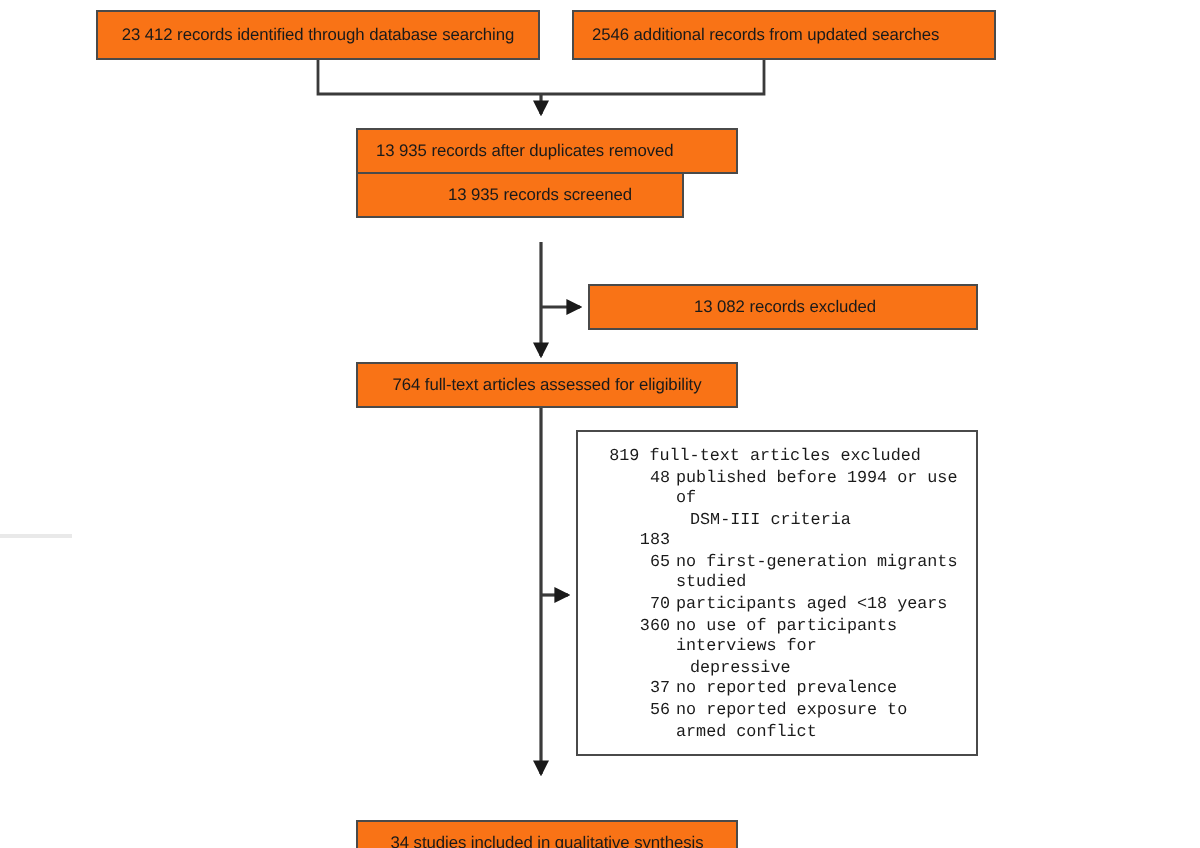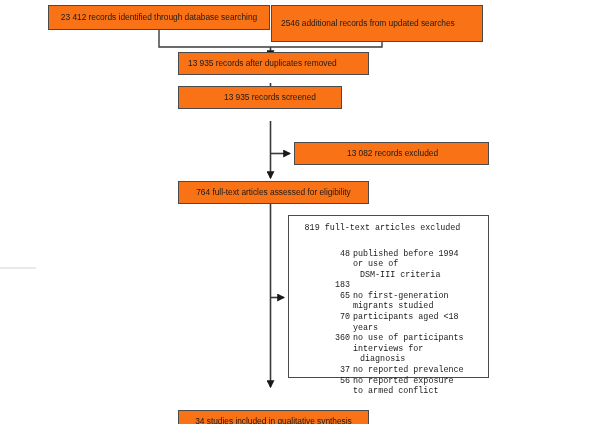--- a/index.html
+++ b/index.html
@@ -38,22 +38,22 @@
   .node .node-text {
     font-size: 8.4px;
     line-height: 1.12;
     letter-spacing: -0.03px;
     padding-left: 9px;
     padding-right: 6px;
     white-space: nowrap;
   }
   
   #n-db      { left: 48px;  top: 5px;   width: 222px; height: 25px; }
-  #n-upd     { left: 271px; top: 5px;   width: 212px; height: 37px; }
-  #n-dupes   { left: 178px; top: 52px;  width: 191px; height: 23px; }
+  #n-upd     { left: 286px; top: 5px;   width: 212px; height: 25px; }
+  #n-dupes   { left: 178px; top: 64px;  width: 191px; height: 23px; }
   #n-screen  { left: 178px; top: 86px;  width: 164px; height: 23px; padding-left: 36px; }
   #n-exclrec { left: 294px; top: 142px; width: 195px; height: 23px; padding-left: 43px; }
   #n-fulltext{ left: 178px; top: 181px; width: 191px; height: 23px; }
   #n-incl    { left: 178px; top: 390px; width: 191px; height: 23px; margin-top: 20px; }
 
   #n-db .node-text,
   #n-upd .node-text,
   #n-dupes .node-text,
   #n-screen .node-text,
   #n-fulltext .node-text,
@@ -78,21 +78,21 @@
   }
   #n-reasons .headline {
     font-size: 8.4px;
     line-height: 1.26;
     text-align: center;
     padding-right: 8px;
     white-space: nowrap;
   }
   .reason-list {
     list-style: none;
-    margin: 15px;
+    margin: 0;
     padding: 0;
   }
   .reason-row {
     display: flex;
     align-items: flex-start;
     font-size: 8.4px;
     line-height: 1.26;
   }
   .reason-num {
     flex: 0 0 auto;
@@ -186,21 +186,21 @@
         <li class="reason-row">
           <span class="reason-num">65</span>
           <span class="reason-txt"><span>no first-generation migrants studied</span></span>
         </li>
         <li class="reason-row">
           <span class="reason-num">70</span>
           <span class="reason-txt"><span>participants aged &lt;18 years</span></span>
         </li>
         <li class="reason-row">
           <span class="reason-num">360</span>
-          <span class="reason-txt"><span>no use of participants interviews for</span><span class="cont">diagnosis</span></span>
+          <span class="reason-txt"><span>no use of participants interviews for</span><span class="cont">depressive</span></span>
         </li>
         <li class="reason-row">
           <span class="reason-num">37</span>
           <span class="reason-txt"><span>no reported prevalence</span></span>
         </li>
         <li class="reason-row">
           <span class="reason-num">56</span>
           <span class="reason-txt"><span>no reported exposure to armed conflict</span></span>
         </li>
       </ul>

